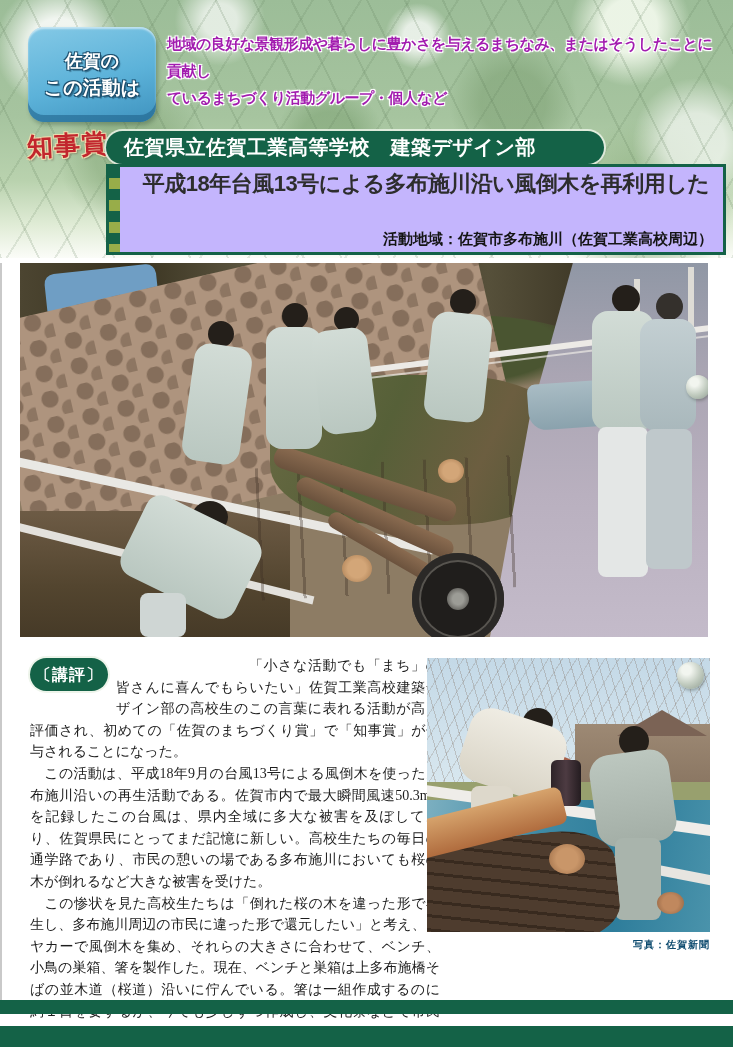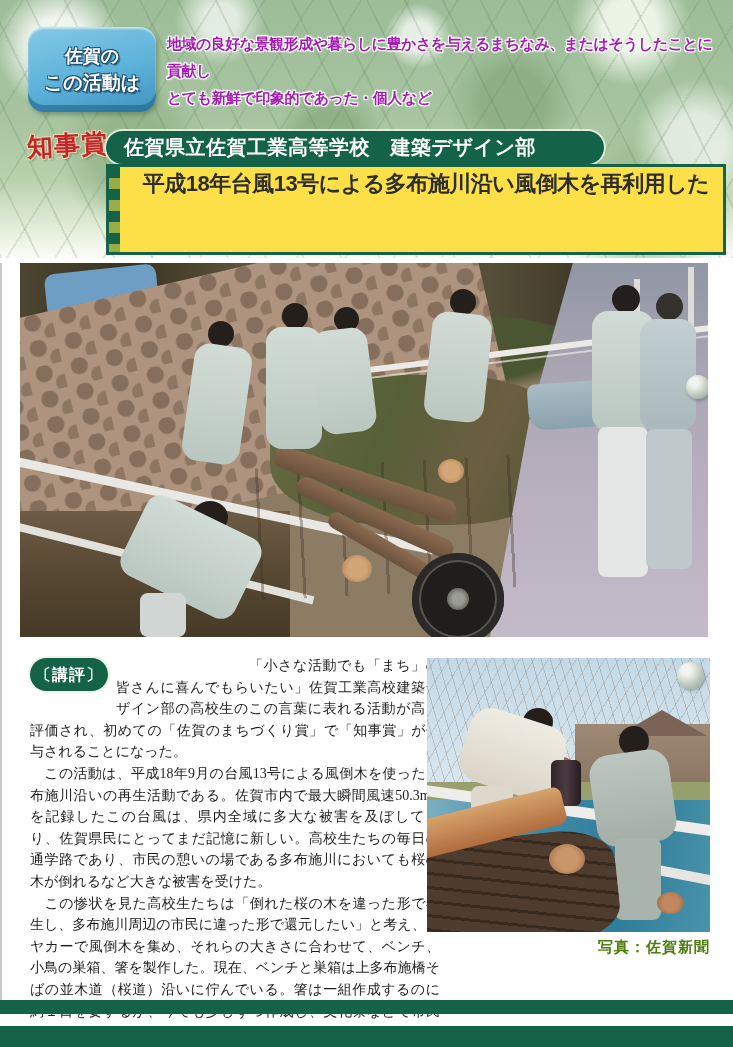--- a/index.html
+++ b/index.html
@@ -16,21 +16,21 @@
       radial-gradient(circle at 95% 55%, rgba(255,255,255,.65) 0 4%, transparent 9%),
       radial-gradient(circle at 70% 40%, rgba(125,160,115,.55) 0 6%, transparent 12%),
       radial-gradient(circle at 45% 55%, rgba(120,158,110,.5) 0 7%, transparent 13%),
       radial-gradient(circle at 18% 60%, rgba(130,165,118,.5) 0 6%, transparent 12%),
       radial-gradient(circle at 88% 80%, rgba(140,175,128,.5) 0 7%, transparent 13%),
       linear-gradient(180deg,#9cbd98 0%,#a6c49f 45%,#b9d2ae 70%,#e2edd8 88%,#fbfcf8 100%);}
   .hero-vein{position:absolute;inset:0;background:
       repeating-linear-gradient(64deg, rgba(90,120,85,.18) 0 2px, transparent 2px 34px),
       repeating-linear-gradient(-58deg, rgba(90,120,85,.15) 0 2px, transparent 2px 41px);}
 
-  .award-badge{position:absolute;left:28px;top:27px;width:128px;height:85px;border-radius:16px;
+  .award-badge{position:absolute;left:28px;top:27px;width:128px;height:95px;border-radius:16px;
     background:linear-gradient(165deg,#84c9e6 0%,#5cb2d9 55%,#3f93bf 100%);
     box-shadow:inset 0 -7px 0 rgba(24,88,128,.5), inset 0 2px 2px rgba(255,255,255,.55), 2px 3px 4px rgba(40,70,50,.35);
     display:flex;flex-direction:column;align-items:center;justify-content:center;gap:2px;}
   .award-badge .l1{font-size:18px;font-weight:bold;color:#fff;
     text-shadow:-1px -1px 0 #1d506f,1px -1px 0 #1d506f,-1px 1px 0 #1d506f,1px 1px 0 #1d506f,2px 2px 1px rgba(20,60,85,.6);}
   .award-badge .l2{font-size:19px;font-weight:bold;color:#fff;
     text-shadow:-1px -1px 0 #1d506f,1px -1px 0 #1d506f,-1px 1px 0 #1d506f,1px 1px 0 #1d506f,2px 2px 1px rgba(20,60,85,.6);}
 
   .hero-desc{position:absolute;left:167px;top:30px;width:558px;font-size:15px;font-weight:bold;
     color:#a21caf;line-height:27px;letter-spacing:-0.5px;
@@ -41,21 +41,21 @@
   .prize{position:absolute;left:27px;top:128px;font-family:"Liberation Serif",serif;
     font-size:26px;font-weight:bold;color:#c2262d;transform:rotate(-3deg);letter-spacing:1px;
     text-shadow:-1px -1px 0 #ecdcae,1px -1px 0 #ecdcae,-1px 1px 0 #ecdcae,1px 1px 0 #ecdcae,2px 2px 2px rgba(60,30,20,.35);}
 
   .school-bar{position:absolute;left:106px;top:131px;width:498px;height:33px;border-radius:17px;
     background:#146247;box-shadow:0 0 0 2px rgba(235,243,232,.85),0 2px 3px rgba(30,60,45,.3);
     display:flex;align-items:center;padding-left:18px;box-sizing:border-box;}
   .school-bar span{color:#fff;font-weight:bold;font-size:20px;letter-spacing:0.5px;}
 
   
-  .title-box{position:absolute;left:106px;top:164px;width:620px;height:91px;background:#fde047;
+  .title-box{position:absolute;left:106px;top:164px;width:620px;height:91px;background:#c4b5fd;
     border:3px solid #146247;box-sizing:border-box;}
   .checker{position:absolute;left:0;top:0;bottom:0;width:11px;
     background:repeating-linear-gradient(180deg,#146247 0 11px,#98ad49 11px 22px);}
   .title-lines{position:absolute;left:24px;right:4px;top:2px;text-align:center;}
   .title-lines .t{font-size:22px;font-weight:bold;color:#2d2d2d;line-height:30px;letter-spacing:-0.5px;}
   .activity{position:absolute;right:10px;bottom:3px;font-family:"Liberation Serif",serif;
     font-weight:bold;font-size:15px;color:#151515;}
 
   
   .photo-main{position:absolute;left:20px;top:263px;width:688px;height:374px;overflow:hidden;background:#8d7c64;}
@@ -137,21 +137,21 @@
   .review{position:absolute;left:30px;top:655px;width:410px;color:#1d1d1d;
     font-family:"Liberation Serif",serif;font-size:14px;line-height:21.6px;text-align:justify;}
   .review-badge{float:left;width:78px;height:33px;border-radius:17px;background:#146247;
     box-shadow:0 0 0 2px rgba(235,243,232,.9);margin:3px 8px 8px 0;
     display:flex;align-items:center;justify-content:center;color:#fff;font-weight:bold;
     font-size:16px;font-family:"Liberation Sans",sans-serif;letter-spacing:1px;}
   .review p{margin:0;}
   .review p.first{text-indent:9.5em;}
 
   .caption{position:absolute;left:427px;top:938px;width:283px;text-align:right;
-    font-size:15px;font-weight:bold;color:#4d7c0f;letter-spacing:1px;}
+    font-size:10px;font-weight:bold;color:#0c4a6e;letter-spacing:1px;}
 
   
   .bar-thin{position:absolute;left:0;top:1000px;width:733px;height:14px;background:#146247;}
   .bar-thick{position:absolute;left:0;top:1026px;width:733px;height:21px;background:#146247;}
   .scan-edge{position:absolute;left:0;top:263px;width:2px;height:737px;background:#c9c9c9;}
 </style>
 </head>
 <body>
 
 <div class="page">
@@ -160,34 +160,35 @@
     <div class="hero-vein"></div>
   </div>
 
   <div class="award-badge">
     <span class="l1">佐賀の</span>
     <span class="l2">この活動は</span>
   </div>
 
   <div class="hero-desc">
     <span>地域の良好な景観形成や暮らしに豊かさを与えるまちなみ、またはそうしたことに貢献し</span>
-    <span>とても新鮮で印象的であった・個人など</span>
+    <span>ているまちづくり活動グループ・個人など</span>
   </div>
 
   <div class="prize">知事賞</div>
 
   <div class="school-bar">
     <span>佐賀県立佐賀工業高等学校　建築デザイン部</span>
   </div>
 
   <div class="title-box">
     <div class="checker"></div>
     <div class="title-lines">
       <div class="t">平成18年台風13号による多布施川沿い風倒木を再利用した</div>
     </div>
+    <div class="activity">活動地域：佐賀市多布施川（佐賀工業高校周辺）</div>
   </div>
 
   <figure class="photo-main" style="margin:0">
     <div class="pm-canopy"></div>
     <div class="pm-sky"></div>
     <div class="pm-canopy2"></div>
     <div class="pm-revet"></div>
     <div class="pm-litter"></div>
     <div class="pm-bush"></div>
     <div class="pm-path"></div>

